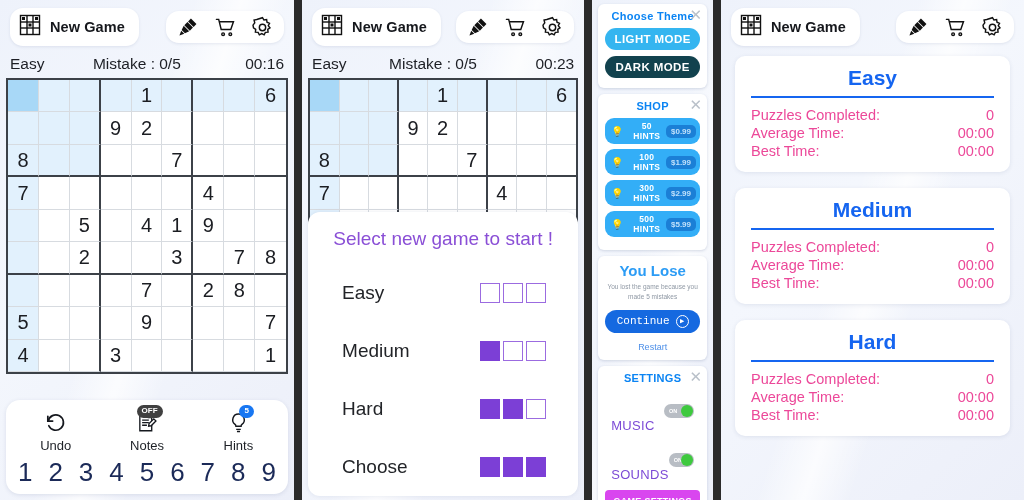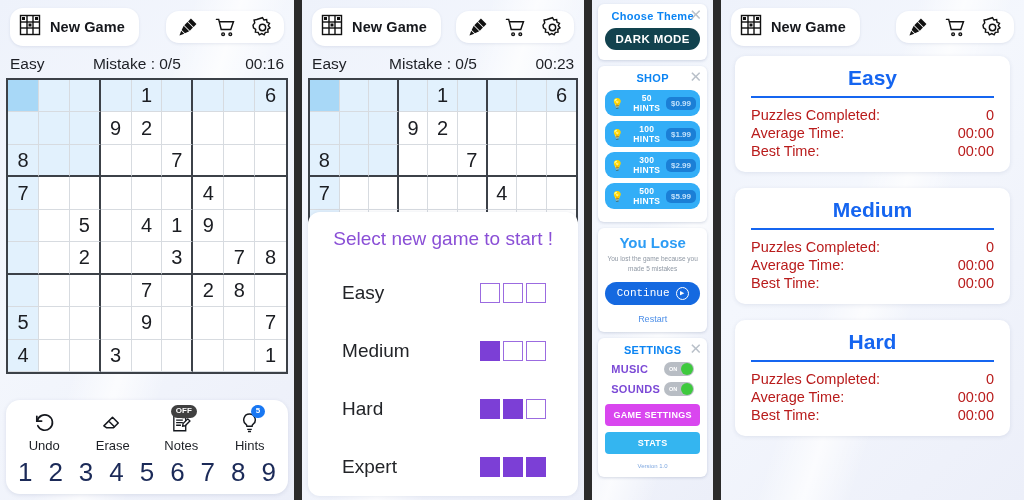--- a/index.html
+++ b/index.html
@@ -100,21 +100,21 @@
   .losetitle { text-align:center; color:#2c9cf5; font-size:15px; font-weight:bold; margin-bottom:3px; }
   .losetext { text-align:center; color:#8f98a4; font-size:6.5px; line-height:1.5; margin-bottom:8px; }
   .continue { display:flex; align-items:center; justify-content:center; gap:6px;
               background:#1569e0; color:#ffffff; border-radius:13px; padding:5px 0;
               font-size:11px; margin-bottom:9px;font-family:Liberation Mono, monospace; }
   .continue .play { width:13px; height:13px; border-radius:50%; border:1.5px solid #fff;
                     display:flex; align-items:center; justify-content:center; font-size:7px; }
   .restart { text-align:center; color:#4d8fe8; font-size:9px; }
   .setrow { display:flex; align-items:center; justify-content:space-between;
             padding:0 6px; margin-bottom:6px; }
-  .setrow .sl { color:#7c4ad6; font-size:11px; font-weight:bold; letter-spacing:.3px; }
+  .setrow .sl { color:#7c4ad6; font-size:13px; font-weight:normal; letter-spacing:.3px;margin-top:28px; }
   .toggle { width:30px; height:14px; border-radius:8px; background:#b8bdc4;
             display:flex; align-items:center; position:relative; }
   .toggle .ttx { font-size:5.5px; color:#ffffff; font-weight:bold; margin-left:5px; }
   .toggle .knob { position:absolute; right:1px; width:12px; height:12px; border-radius:50%; background:#3ec93e; }
   .setbtn { display:block; width:100%; text-align:center; border-radius:4px;
             font-size:9px; font-weight:bold; letter-spacing:.3px; padding:6px 0;
             color:#ffffff; margin-top:8px; }
   .setbtn.purple { background:#d946ef; }
   .setbtn.blue   { background:#34b5f0; margin-top:6px; }
   .version { text-align:center; color:#7fa8e0; font-size:6px; margin-top:9px; }
@@ -123,21 +123,21 @@
   .backlbl { position:relative; z-index:2; padding:16px 0 0 18px; font-size:16px;
              font-weight:bold; color:#1b1d22; }
   .statscol { position:relative; z-index:2; padding:10px 14px 0 14px; display:flex;
               flex-direction:column; gap:16px; }
   .statcard { background:#ffffff; border-radius:10px; padding:10px 16px 12px 16px;
               box-shadow:0 1px 4px rgba(40,60,110,.10); }
   .statcard h3 { text-align:center; color:#1565f0; font-size:21px; font-weight:bold;
                  padding-bottom:4px; }
   .statcard .rule { height:2px; background:#1565f0; margin:2px 0 8px 0; }
   .statline { display:flex; justify-content:space-between; align-items:baseline;
-              font-size:14.5px; color:#b91c1c; padding:1px 0; }
+              font-size:14.5px; color:#ec4899; padding:1px 0; }
 </style>
 </head>
 <body>
 
 <div id="root">
 
   <div class="panel" style="width:297px">
 
     <div class="topbar">
       <div class="pill newgame">
@@ -273,29 +273,20 @@
     <div class="toolwrap">
       <div class="tools" id="tools1">
           <div class="tool">
             <div class="glyph">
               <svg width="23" height="23" viewBox="0 0 24 24" fill="none" stroke="#15181e" stroke-width="1.8" stroke-linecap="round">
                 <path d="M4 5.5v5h5"></path>
                 <path d="M4.4 10.6A8 8 0 1 1 5 15.4"></path>
               </svg>
             </div>
             <div class="tlabel">Undo</div>
-          </div>
-          <div class="tool">
-            <div class="glyph">
-              <svg width="23" height="23" viewBox="0 0 24 24" fill="none" stroke="#15181e" stroke-width="1.6" stroke-linejoin="round">
-                <path d="M3 15.5L12 6.5l6 6-5 5H6z"></path>
-                <path d="M8.5 11l6 6"></path>
-              </svg>
-            </div>
-            <div class="tlabel">Erase</div>
           </div>
           <div class="tool">
             <div class="glyph">
               <svg width="23" height="23" viewBox="0 0 24 24" fill="none" stroke="#15181e" stroke-width="1.4">
                 <path d="M4 3.2h9l3.4 3.4v14H4z"></path>
                 <path d="M13 3.2v3.6h3.4"></path>
                 <path d="M6.4 9.5h7M6.4 12.2h7M6.4 14.9h5"></path>
                 <path d="M18.6 8.2l2.2 2.2-5 5-2.6.4.4-2.6z" fill="#fff"></path>
               </svg>
               <span class="badge off">OFF</span>
@@ -483,39 +474,40 @@
           </div>
           <div class="diffrow">
             <div class="diffname">Hard</div>
             <div class="bars">
               <span class="bar on"></span>
               <span class="bar on"></span>
               <span class="bar"></span>
             </div>
           </div>
           <div class="diffrow">
-            <div class="diffname">Expert</div>
+            <div class="diffname">Choose</div>
             <div class="bars">
               <span class="bar on"></span>
               <span class="bar on"></span>
               <span class="bar on"></span>
             </div>
           </div>
         </div>
     </div>
   </div>
 
   <div class="divider thin"></div>
 
   <div class="panel" style="width:122px">
     <div class="dlgcol">
 
       <div class="dlg">
         <span class="x">✕</span>
         <h4>Choose Theme</h4>
+        <div class="modebtn light">LIGHT MODE</div>
         <div class="modebtn dark">DARK MODE</div>
       </div>
 
       <div class="dlg">
         <span class="x">✕</span>
         <h4>SHOP</h4>
         <div id="shoplist">
             <div class="shopitem">
               <span class="bulb">💡</span>
               <span class="sname">50 HINTS</span>

